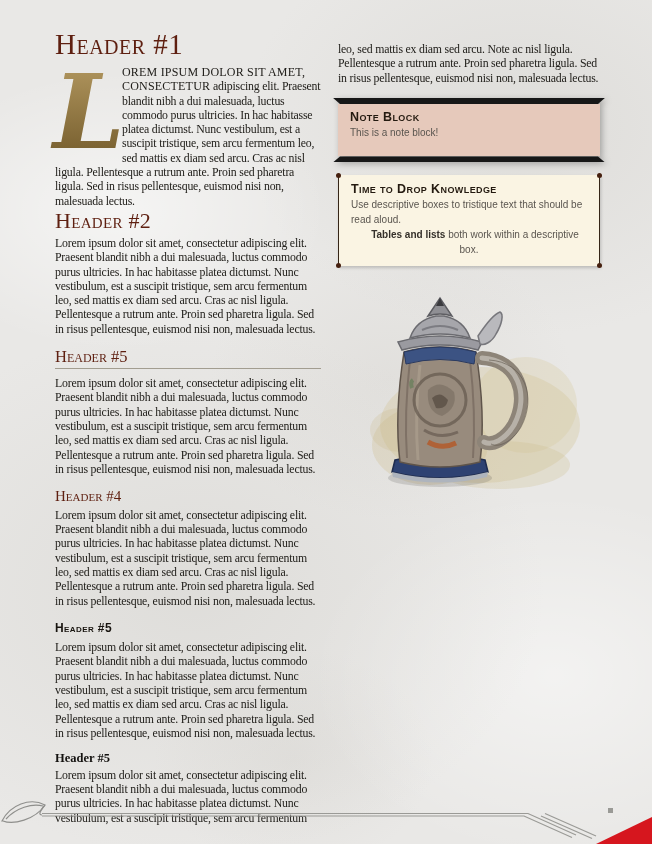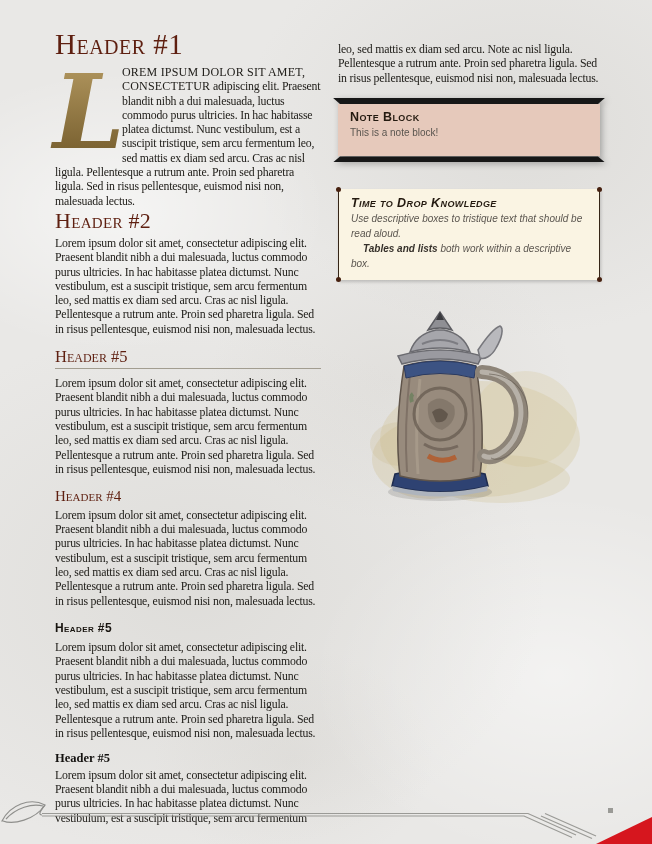--- a/index.html
+++ b/index.html
@@ -50,30 +50,29 @@
     font-family:"Liberation Sans","DejaVu Sans",sans-serif;
     font-variant:small-caps;font-weight:700;font-size:12.5px;color:#241a10;
     letter-spacing:.4px;margin:0 0 2px 0;
   }
   .box-text{
     font-family:"Liberation Sans","DejaVu Sans",sans-serif;
     font-size:10px;line-height:14.5px;color:#5a554f;margin:0;
   }
   
   .desc-box{
-    position:relative;margin:27px 0 0 0;background:#faf4e3;
+    position:relative;margin:13px 0 0 0;background:#faf4e3;
     border-left:1.5px solid #352517;border-right:1.5px solid #352517;
     padding:7px 12px 9px 12px;
     box-shadow:1px 2px 3px rgba(0,0,0,.18);
-    font-style:italic;
   }
   .corner-dot{position:absolute;width:5px;height:5px;border-radius:50%;background:#46200f;}
   .corner-dot.tl{top:-2px;left:-3px;} .corner-dot.tr{top:-2px;right:-3px;}
   .corner-dot.bl{bottom:-2px;left:-3px;} .corner-dot.br{bottom:-2px;right:-3px;}
-  .desc-indent{display:block;margin-top:1px;text-indent:12px;}
+  .desc-indent{display:block;margin-top:1px;text-indent:12px;text-align:center;}
   .desc-bold{font-weight:700;color:#35302a;}
   
   .stein-figure{margin:24px 0 0 2px;width:250px;height:205px;}
   
   .footer-ornament{position:absolute;left:0;bottom:0;width:652px;height:60px;}
 </style>
 </head>
 <body>
 
 <div class="page">

